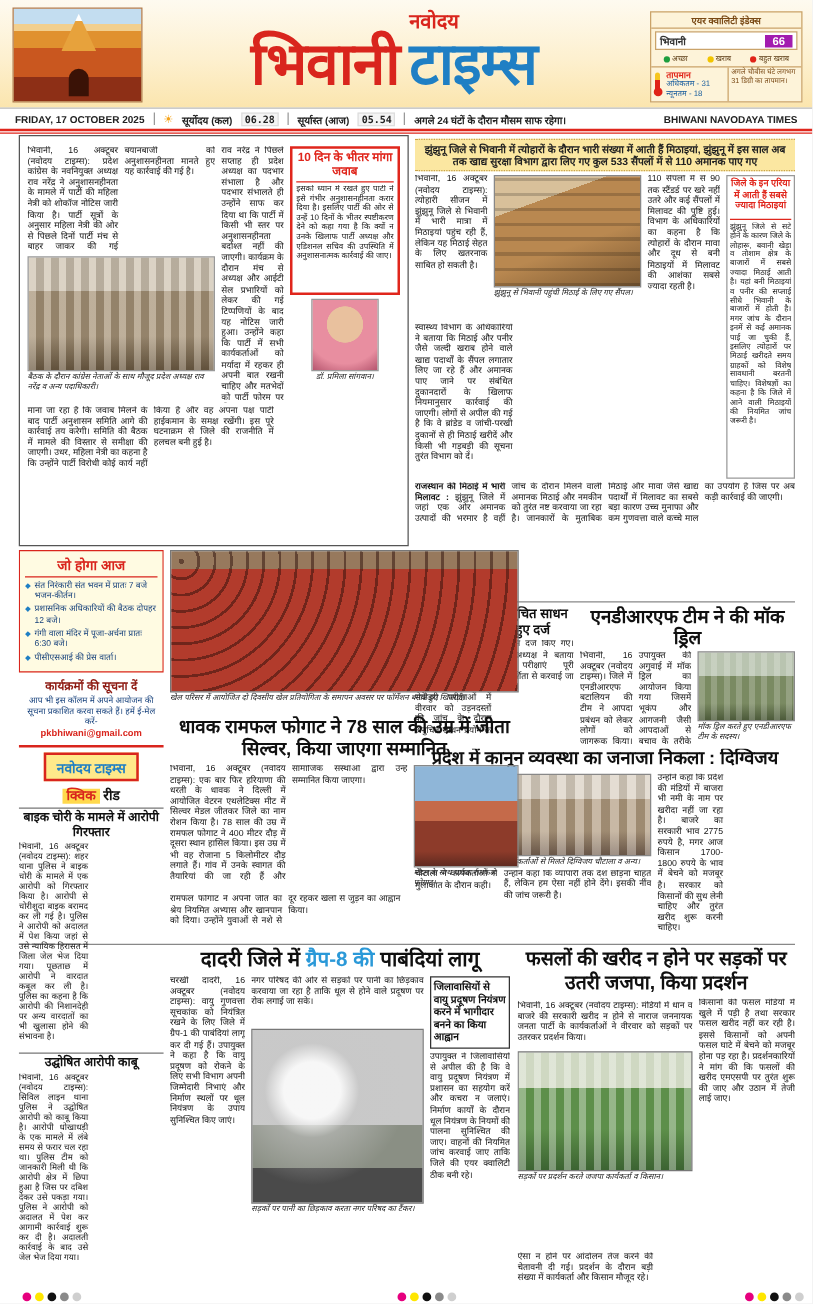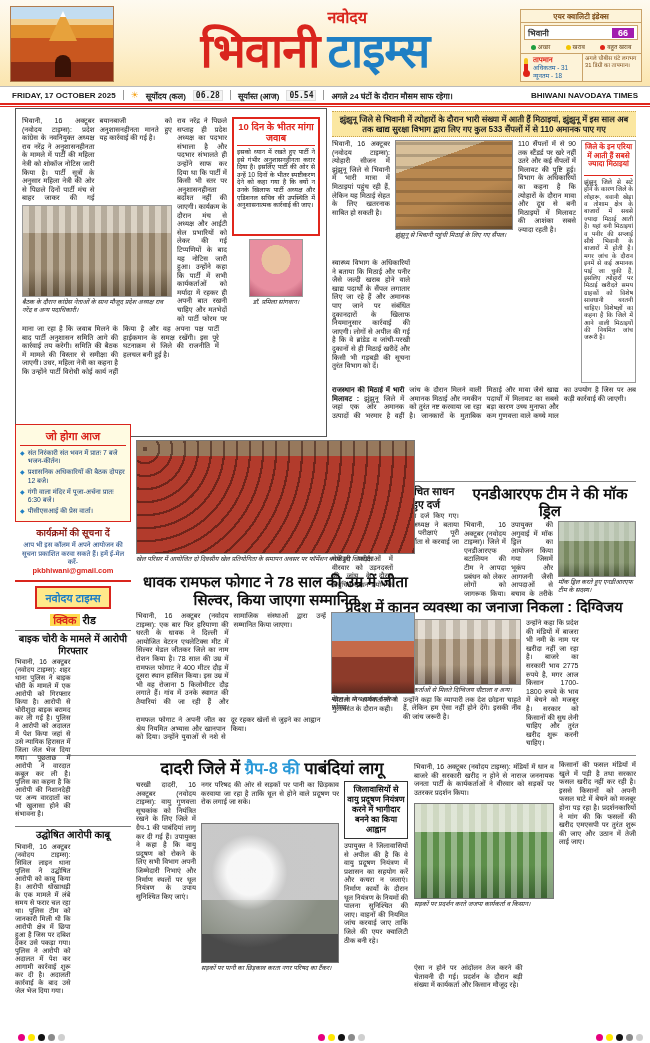--- a/index.html
+++ b/index.html
@@ -141,37 +141,37 @@
   #art-grap { position:absolute; left:136px; top:758px; width:272px; height:276px; overflow:hidden; }
   #grap-headline { font-size:16.5px; line-height:20px; }
   .g-row { display:flex; gap:5px; margin-top:3px; height:248px; }
   .g-c1 { width:60px; } .g-c1 .bodytxt { height:100%; }
   .g-mid { width:138px; }
   .g-mid .top { height:42px; }
   .ph-truck { height:140px; border:1px solid #777; background:
       radial-gradient(circle at 35% 35%, rgba(255,255,255,.85) 0 18%, rgba(200,200,200,.5) 30%, transparent 60%),
       linear-gradient(180deg,#c9c9c9 0 55%,#8a8f84 55% 80%,#4a4a4a 80% 100%); }
   .g-c3 { flex:1; }
-  .pullbox { border:1.5px solid #333; padding:3px 2px; font-weight:800; font-size:8.2px; line-height:10px; text-align:center; color:#111; }
+  .pullbox { border:1.5px solid #333; padding:3px 2px; font-weight:800; font-size:8.2px; line-height:10px; text-align:left; color:#111; }
   .g-c3 .bodytxt { height:150px; margin-top:3px; }
 
   
   #art-jjp { position:absolute; left:414px; top:758px; width:222px; height:276px; overflow:hidden; }
   #jjp-headline { font-size:15.5px; line-height:19px; }
   .j-row { display:flex; gap:5px; margin-top:3px; height:200px; }
   .j-photostack { width:140px; }
   .ph-jjp { height:96px; border:1px solid #777; background:
       repeating-linear-gradient(90deg,rgba(255,255,255,.35) 0 6px,transparent 6px 12px),
       linear-gradient(180deg,#cfd8c2 0 30%,#5d8f4a 30% 65%,#3c6332 100%); }
   .j-photostack .bodytxt { height:86px; margin-top:2px; }
   .j-c2 { flex:1; } .j-c2 .bodytxt { height:100%; }
   .j-bottom { margin-top:3px; height:28px; }
 
   
-  #rail { position:absolute; left:15px; top:424px; width:116px; height:595px; overflow:hidden; }
+  #rail { position:absolute; left:15px; top:440px; width:116px; height:595px; overflow:hidden; }
   .today-box { border:1.5px solid #d9251d; background:#fffbe2; padding:3px 4px; }
   .today-title { color:#d9251d; font-weight:800; font-size:11px; text-align:center; border-bottom:1px solid #d9251d; padding-bottom:2px; margin-bottom:3px; }
   .today-item { display:flex; gap:3px; font-size:6.8px; line-height:8.2px; color:#143f7a; margin-bottom:3px; }
   .today-bullet { color:#1f7fc4; font-size:6px; line-height:8px; }
   .notice { text-align:center; border-bottom:2px solid #d9251d; padding:4px 2px 5px; }
   .notice-title { color:#8d1a12; font-weight:800; font-size:9.5px; margin-bottom:2px; }
   .notice-body { color:#143f7a; font-size:6.8px; line-height:8.2px; }
   .notice-email { color:#d9251d; font-weight:bold; font-size:7.5px; }
   .mini-logo { margin:4px auto 3px; width:76px; border:2px solid #d9251d; background:#ffe98a; color:#1f7fc4; font-weight:800; font-size:11px; text-align:center; padding:2px 0; }
   .quickread { text-align:center; margin:2px 0 3px; font-size:11px; font-weight:800; }
@@ -369,20 +369,21 @@
         <div class="cap">सड़कों पर पानी का छिड़काव करता नगर परिषद का टैंकर।</div>
       </div>
       <div class="g-c3">
         <div class="pullbox">जिलावासियों से वायु प्रदूषण नियंत्रण करने में भागीदार बनने का किया आह्वान</div>
         <div class="bodytxt">उपायुक्त ने जिलावासियों से अपील की है कि वे वायु प्रदूषण नियंत्रण में प्रशासन का सहयोग करें और कचरा न जलाएं। निर्माण कार्यों के दौरान धूल नियंत्रण के नियमों की पालना सुनिश्चित की जाए। वाहनों की नियमित जांच करवाई जाए ताकि जिले की एयर क्वालिटी ठीक बनी रहे।</div>
       </div>
     </div>
   </div>
 
   <div id="art-jjp">
+    <div id="jjp-headline" class="hl">फसलों की खरीद न होने पर सड़कों पर उतरी जजपा, किया प्रदर्शन</div>
     <div class="j-row">
       <div class="j-photostack">
         <div class="bodytxt" style="height:40px">भिवानी, 16 अक्टूबर (नवोदय टाइम्स): मंडियों में धान व बाजरे की सरकारी खरीद न होने से नाराज जननायक जनता पार्टी के कार्यकर्ताओं ने वीरवार को सड़कों पर उतरकर प्रदर्शन किया।</div>
         <div class="photo ph-jjp"></div>
         <div class="cap">सड़कों पर प्रदर्शन करते जजपा कार्यकर्ता व किसान।</div>
       </div>
       <div class="j-c2">
           <div class="bodytxt">किसानों की फसल मंडियों में खुले में पड़ी है तथा सरकार फसल खरीद नहीं कर रही है। इससे किसानों को अपनी फसल घाटे में बेचने को मजबूर होना पड़ रहा है। प्रदर्शनकारियों ने मांग की कि फसलों की खरीद एमएसपी पर तुरंत शुरू की जाए और उठान में तेजी लाई जाए।</div>
         </div>
     </div>

